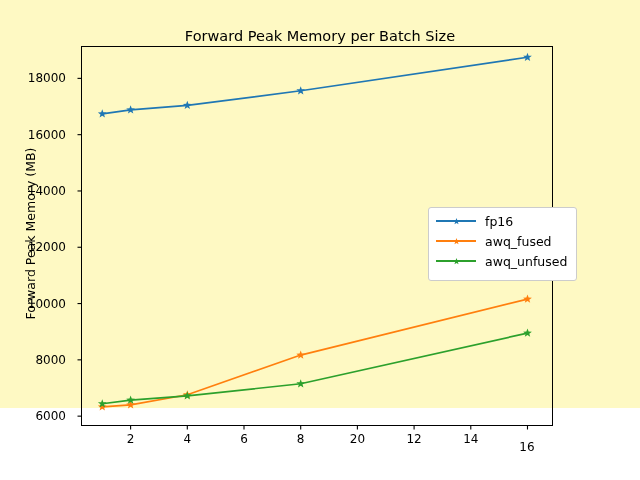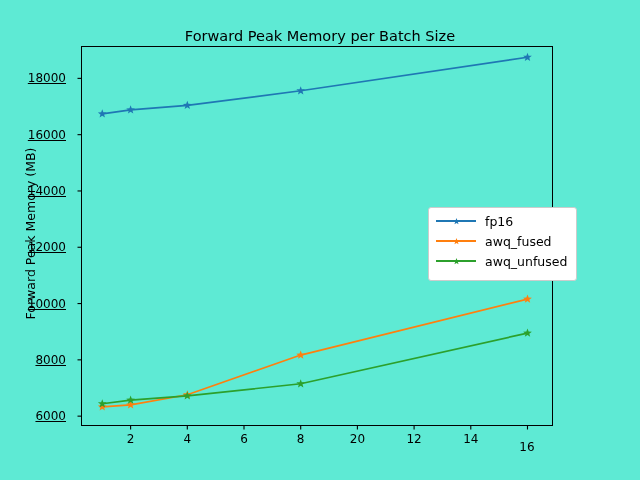--- a/index.html
+++ b/index.html
@@ -1,40 +1,40 @@
 <!DOCTYPE html>
 <html><head>
 <meta charset="utf-8">
 <style>
   html,body{margin:0;padding:0;}
   body{
     width:640px;height:480px;background:#ffffff;
     font-family:"DejaVu Sans","Liberation Sans",sans-serif;
     overflow:hidden;
   }
-  #figure{position:relative;width:640px;height:480px;background:#5eead4;}
+  #figure{position:relative;width:640px;height:408px;background:#fef9c3;}
 
   
   #chart-title{
     position:absolute;left:0;top:28px;width:640px;
     text-align:center;font-size:14.5px;color:#000;
   }
 
   
   #plot-area{
     position:absolute;left:81px;top:46px;width:472px;height:380px;
     border:1.1px solid #000;box-sizing:border-box;background:transparent;
   }
   #svg-layer{position:absolute;left:0;top:0;width:640px;height:480px;}
 
   
   .ytick-label{
     position:absolute;right:574px;  
     text-align:right;font-size:12px;color:#000;
-    transform:translateY(-50%);white-space:nowrap;text-decoration:underline;
+    transform:translateY(-50%);white-space:nowrap;
   }
   .xtick-label{
     position:absolute;font-size:12px;color:#000;
     transform:translateX(-50%);white-space:nowrap;top:432px;
   }
   #xaxis-label{
     position:absolute;left:0;top:456px;width:640px;
     text-align:center;font-size:12.5px;color:#000;
   }
   #yaxis-label{

